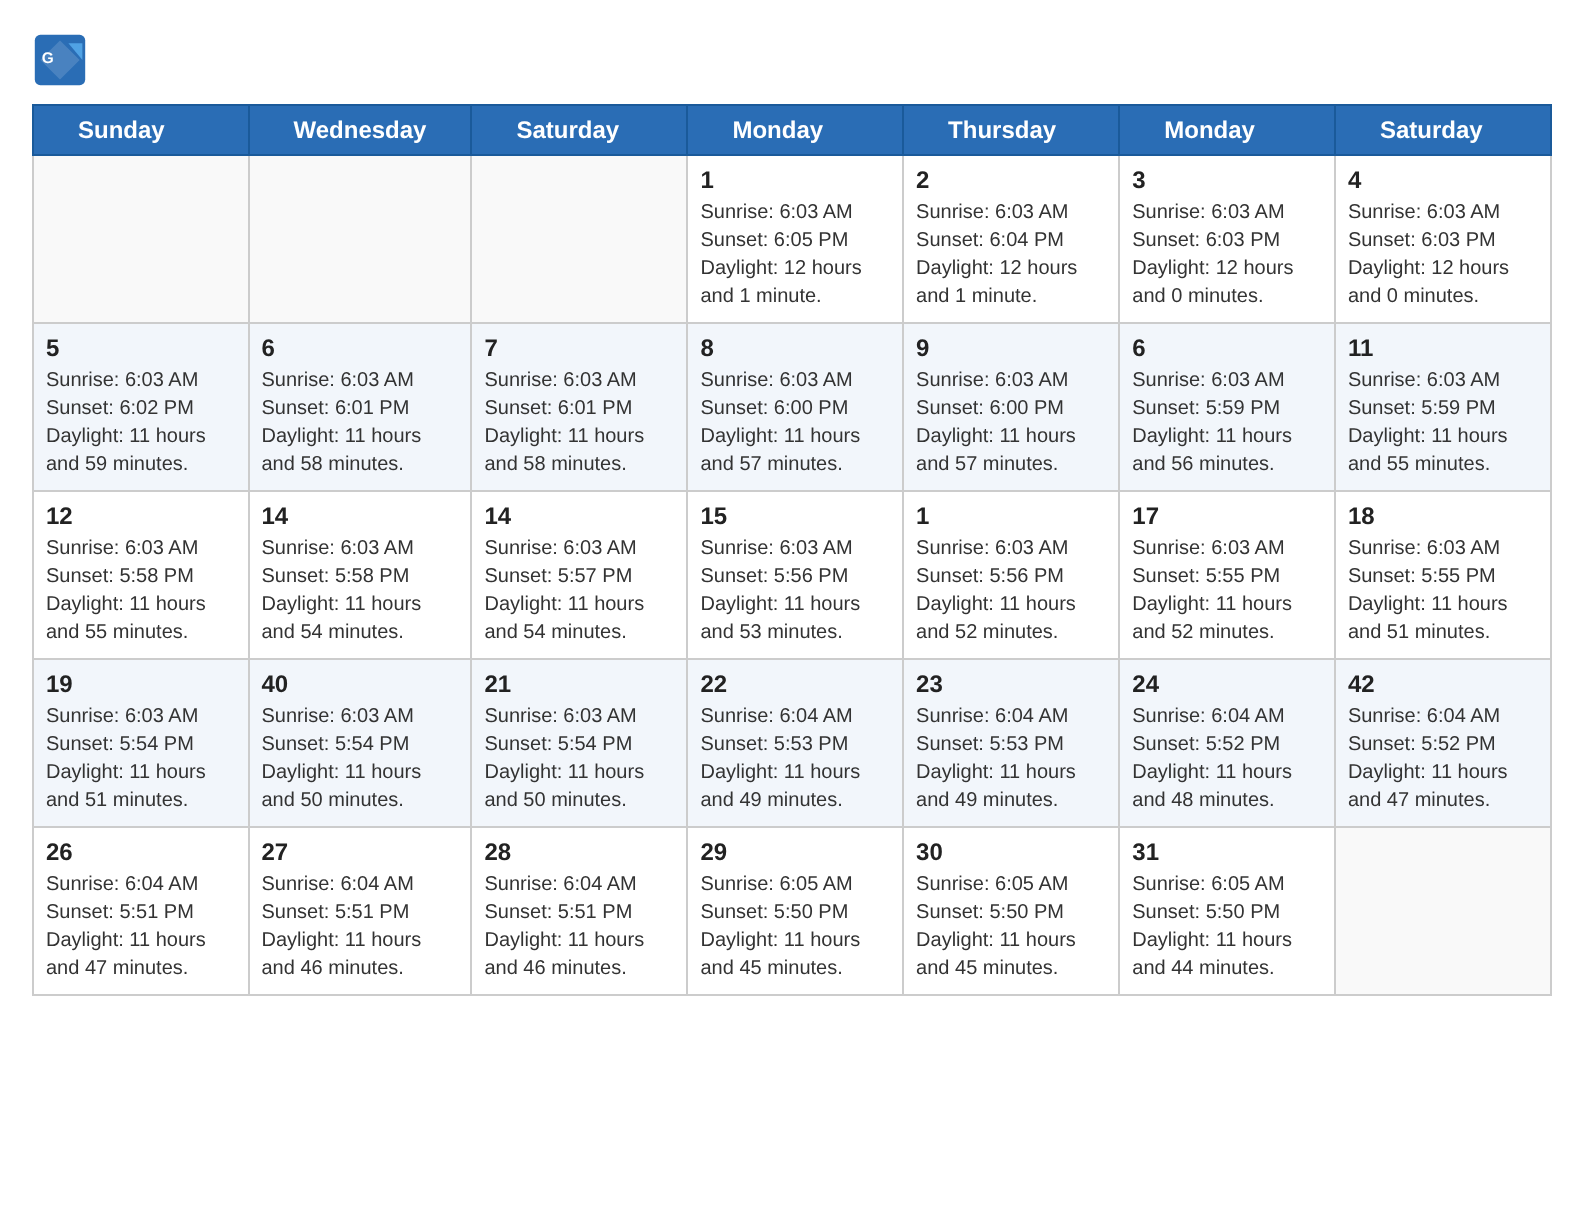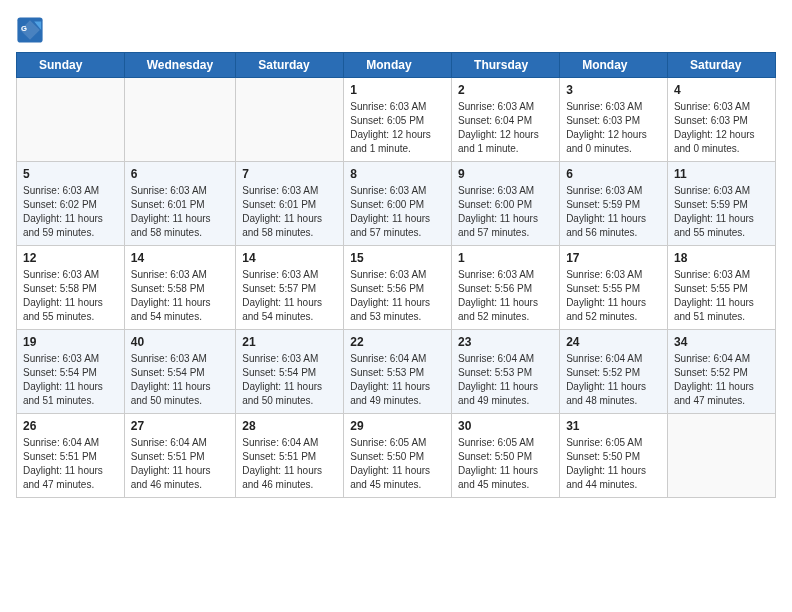--- a/index.html
+++ b/index.html
@@ -226,21 +226,21 @@
         </td>
         <td>
           <div class="cell-date">23</div>
           <div class="cell-info">Sunrise: 6:04 AM<br>Sunset: 5:53 PM<br>Daylight: 11 hours and 49 minutes.</div>
         </td>
         <td>
           <div class="cell-date">24</div>
           <div class="cell-info">Sunrise: 6:04 AM<br>Sunset: 5:52 PM<br>Daylight: 11 hours and 48 minutes.</div>
         </td>
         <td>
-          <div class="cell-date">34</div>
+          <div class="cell-date">42</div>
           <div class="cell-info">Sunrise: 6:04 AM<br>Sunset: 5:52 PM<br>Daylight: 11 hours and 47 minutes.</div>
         </td>
       </tr>
       <tr class="row-normal">
         <td>
           <div class="cell-date">26</div>
           <div class="cell-info">Sunrise: 6:04 AM<br>Sunset: 5:51 PM<br>Daylight: 11 hours and 47 minutes.</div>
         </td>
         <td>
           <div class="cell-date">27</div>

